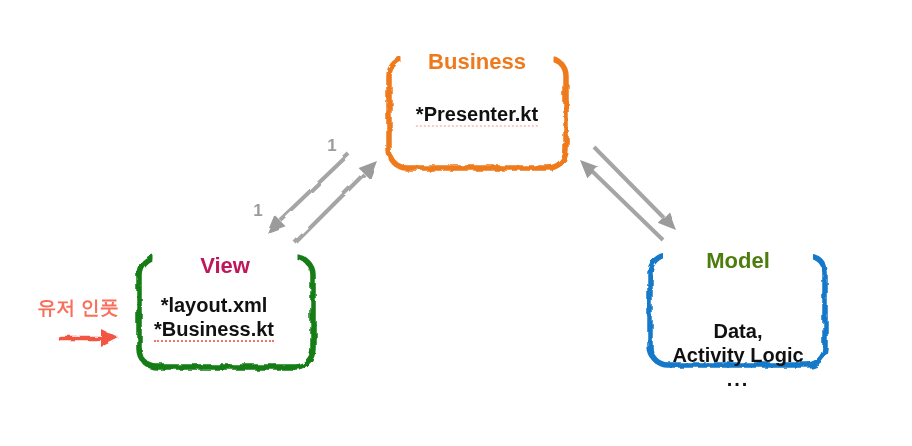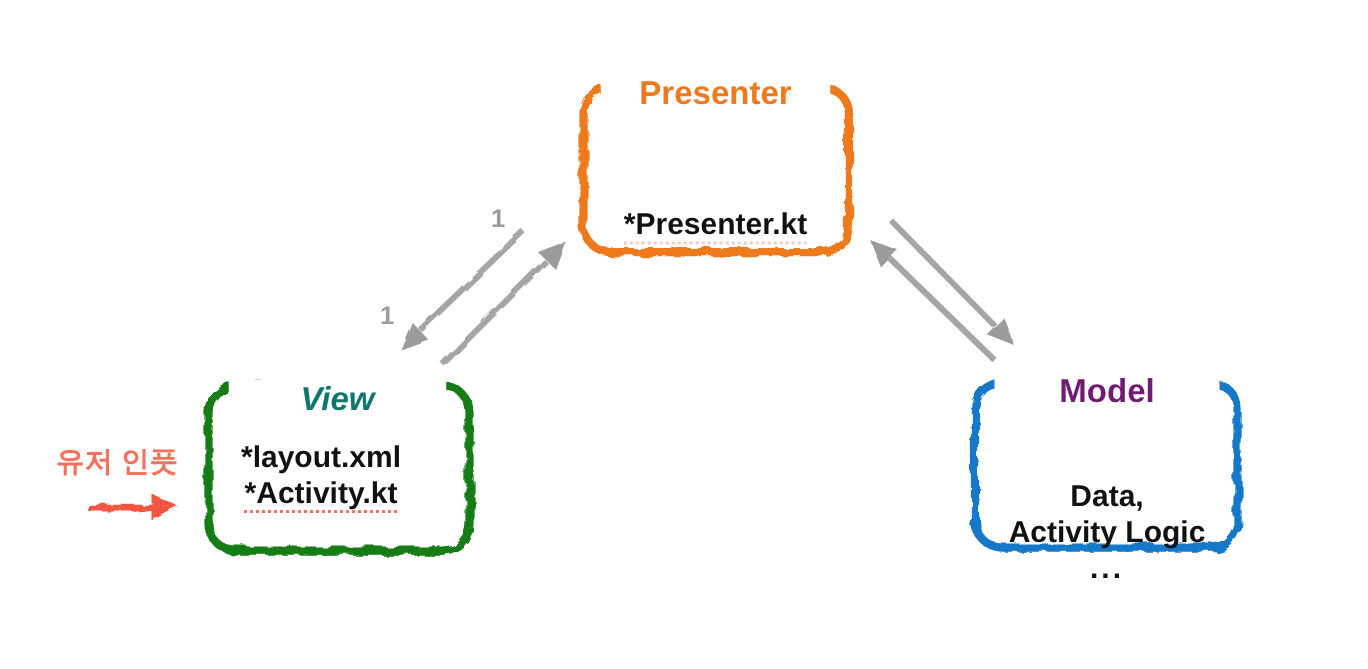--- a/index.html
+++ b/index.html
@@ -28,21 +28,21 @@
   .t-view      { left:225px; top:266px; min-width:145px; }
   .t-model     { left:738px; top:261px; min-width:150px; }
 
   .node-body {
     text-align:center;
     font-weight:700;
     font-size:20px;
     line-height:24px;
     color:#111111;
   }
-  .b-presenter { left:477px; top:114px;margin-top:36px; }
+  .b-presenter { left:477px; top:114px; }
   .b-view      { left:214px; top:317px; }
   .b-model     { left:738px; top:315px;margin-top:40px; }
 
   .spell { border-bottom:2px dotted rgba(235,70,50,0.75); }
   .spell-faint { border-bottom:2px dotted rgba(235,70,50,0.28); }
   .dots { letter-spacing:2px; }
 
   .edge-label {
     font-weight:600;
     font-size:17px;
@@ -90,30 +90,30 @@
       <line class="edge" x1="594" y1="147" x2="663" y2="217" stroke="#A5A5A5"></line>
       <polygon points="676,230 657.7,222.8 669.1,211.6" fill="#9B9B9B"></polygon>
     </g>
 
     <g filter="url(#crayon)">
       <line class="red-line" x1="60" y1="338" x2="102" y2="338" stroke="#F25543"></line>
       <polygon points="119,338 101,329 101,347" fill="#F25543"></polygon>
     </g>
   </svg>
 
-  <div class="abs node-title t-presenter" style="color: rgb(238, 122, 30);">Presenter</div>
-  <div class="abs node-title t-view" style="color: #0f766e; font-style: italic;">View</div>
-  <div class="abs node-title t-model" style="color: #701a75;">Model</div>
+  <div class="abs node-title t-presenter" style="color: rgb(238, 122, 30);">Business</div>
+  <div class="abs node-title t-view" style="color: #be185d;">View</div>
+  <div class="abs node-title t-model" style="color: #4d7c0f;">Model</div>
 
   <div class="abs node-body b-presenter">
     <div><span class="spell-faint">*Presenter.kt</span></div>
   </div>
   <div class="abs node-body b-view">
     <div>*layout.xml</div>
-    <div><span class="spell">*Activity.kt</span></div>
+    <div><span class="spell">*Business.kt</span></div>
   </div>
   <div class="abs node-body b-model">
     <div>Data,</div>
     <div>Activity Logic</div>
     <div class="dots">...</div>
   </div>
 
   <div class="abs edge-label el-top" style="color: rgb(156, 156, 156);">1</div>
   <div class="abs edge-label el-bottom" style="color: rgb(156, 156, 156);">1</div>
 

